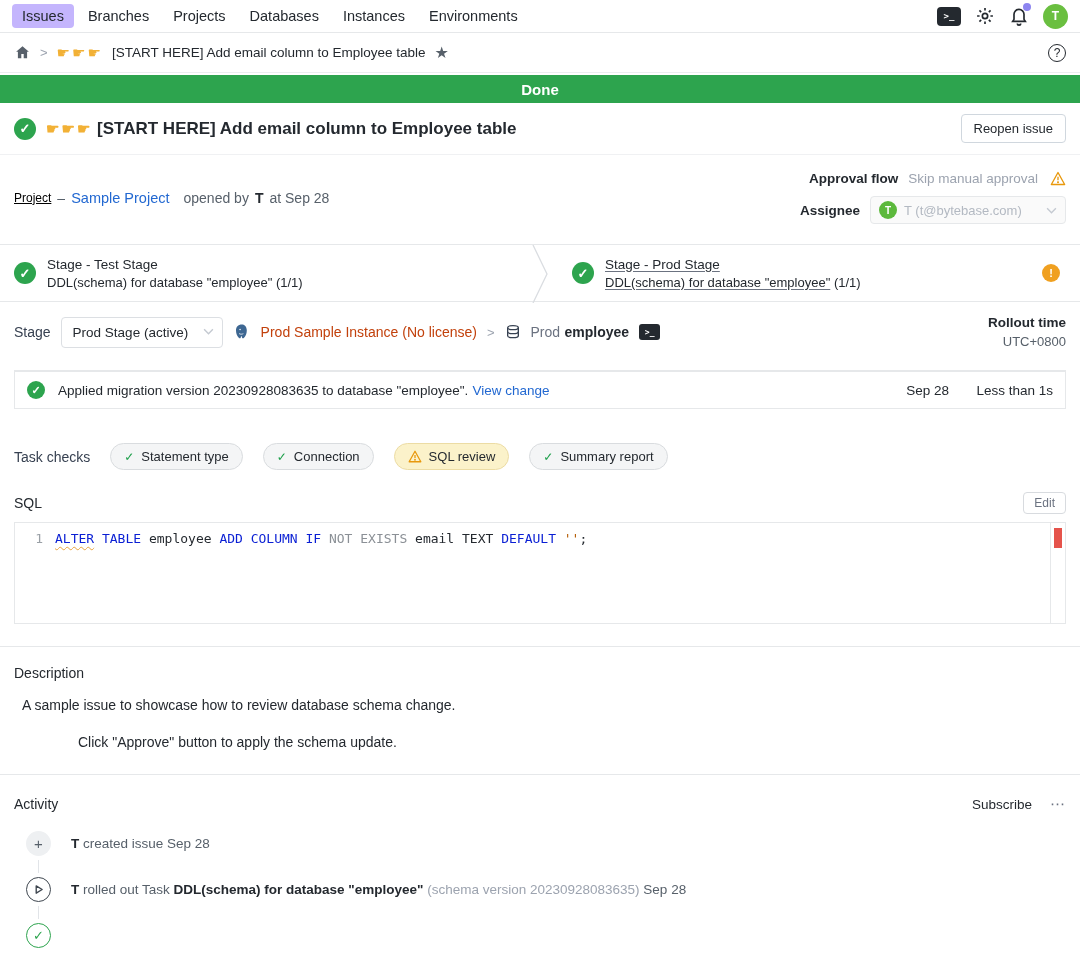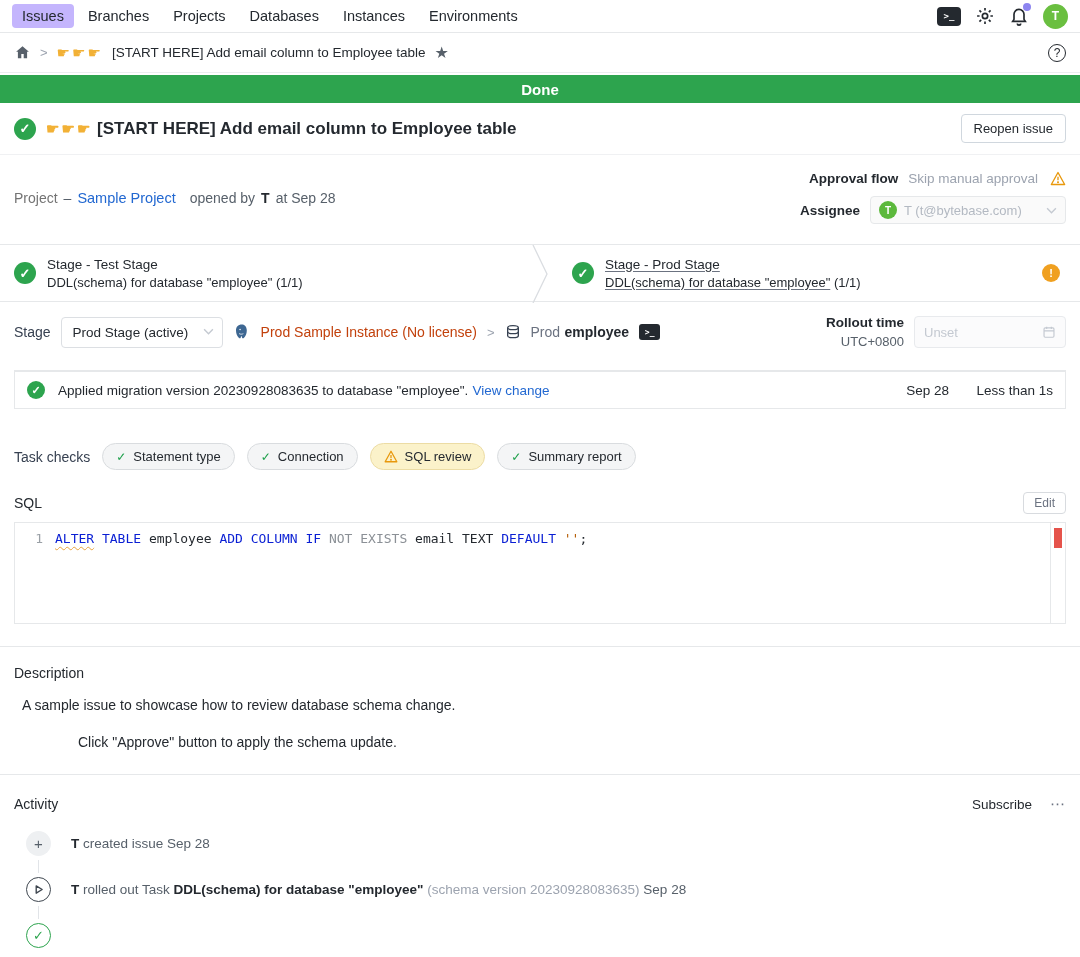--- a/index.html
+++ b/index.html
@@ -44,21 +44,21 @@
   .check-badge { width:22px; height:22px; border-radius:50%; background:#2da44e; color:#fff;
     font-size:13px; font-weight:bold; display:flex; align-items:center; justify-content:center;
     flex:none; }
   .issue-title { font-size:17px; font-weight:bold; }
   .btn-outline { margin-left:auto; background:#fff; border:1px solid #d0d7de; border-radius:4px;
     padding:6px 12px; font-size:13px; color:#24292f; cursor:pointer; white-space:nowrap; }
 
   
   .meta { display:flex; padding:16px 14px 8px 14px; }
   .project-line { font-size:14px; color:#57606a; display:flex; align-items:center; gap:6px; }
-  .project-label { color:#737373; font-size:14px; }
+  .project-label { color:#000000; font-size:12px;text-decoration:underline; }
   .link { color:#2268d1; cursor:pointer; }
   .bold-dark { color:#24292f; font-weight:bold; }
   .meta-right { margin-left:auto; display:flex; flex-direction:column; gap:10px; align-items:flex-end; }
   .meta-row { display:flex; align-items:center; gap:10px; }
   .meta-label { font-size:13.5px; font-weight:bold; color:#24292f; }
   .muted-val { font-size:13.5px; color:#9ca3af; display:flex; align-items:center; gap:12px; }
   .assignee-select { display:flex; align-items:center; gap:7px; background:#fafafa;
     border:1px solid #e6e8ea; border-radius:4px; padding:4px 8px; min-width:196px; cursor:pointer; }
   .mini-avatar { width:18px; height:18px; border-radius:50%; background:#5cb93c; color:#fff;
     font-size:10px; font-weight:bold; display:flex; align-items:center; justify-content:center; }
@@ -102,21 +102,21 @@
   .tt-row { display:flex; align-items:center; border-top:1px solid #e6e8ea; padding:9px 12px;
     font-size:13.5px; }
   .col-comment { flex:1; display:flex; align-items:center; gap:13px; }
   .tt-head .col-comment { padding-left:36px; }
   .col-started { width:64px; text-align:right; flex:none; }
   .col-exec { width:104px; text-align:right; flex:none; }
   .check-badge.sm { width:18px; height:18px; font-size:11px; }
   .row-link { color:#2268d1; cursor:pointer; margin-left:4px; }
 
   
-  .task-checks { display:flex; align-items:center; gap:12px; padding:34px 28px 10px 14px; }
+  .task-checks { display:flex; align-items:center; gap:20px; padding:34px 28px 10px 14px; }
   .pill { display:flex; align-items:center; gap:7px; border-radius:999px; padding:5px 13px;
     font-size:13px; color:#24292f; background:#f4f5f6; border:1px solid #d9dcdf; cursor:pointer; }
   .pill .ok { color:#1ea04b; font-size:12px; }
   .pill.warn { background:#fbf2ca; border-color:#ecdca4; }
 
   
   .sql-section { padding:12px 14px 0 14px; }
   .sql-head { display:flex; align-items:center; }
   .sql-label { font-size:14px; color:#24292f; }
   .btn-mini { margin-left:auto; background:#fff; border:1px solid #d8dbdf; border-radius:4px;
@@ -293,27 +293,20 @@
       <path d="M4 11.5v6c0 1.7 3.6 3 8 3s8-1.3 8-3v-6"></path>
     </svg>
   </span>
   <span><span class="db-env">Prod</span> <span class="db-name">employee</span></span>
   <div class="term-icon small">&gt;_</div>
   <div class="rollout">
     <div class="rollout-labels">
       <div class="rollout-title">Rollout time</div>
       <div class="rollout-tz">UTC+0800</div>
     </div>
-    <div class="rollout-input">
-      <span class="rollout-value">Unset</span>
-      <svg width="14" height="14" viewBox="0 0 24 24" fill="none" stroke="#c4c9d1" stroke-width="2">
-        <rect x="3.5" y="5" width="17" height="16" rx="2"></rect>
-          <path d="M8 3v4M16 3v4M3.5 10h17"></path>
-      </svg>
-    </div>
   </div>
 </div>
 
 <div class="task-table">
   <div class="tt-row">
     <div class="col-comment">
       <span class="check-badge sm">✓</span>
       <span><span>Applied migration version 20230928083635 to database "employee".</span><span class="row-link">View change</span></span>
     </div>
     <div class="col-started">Sep 28</div>

